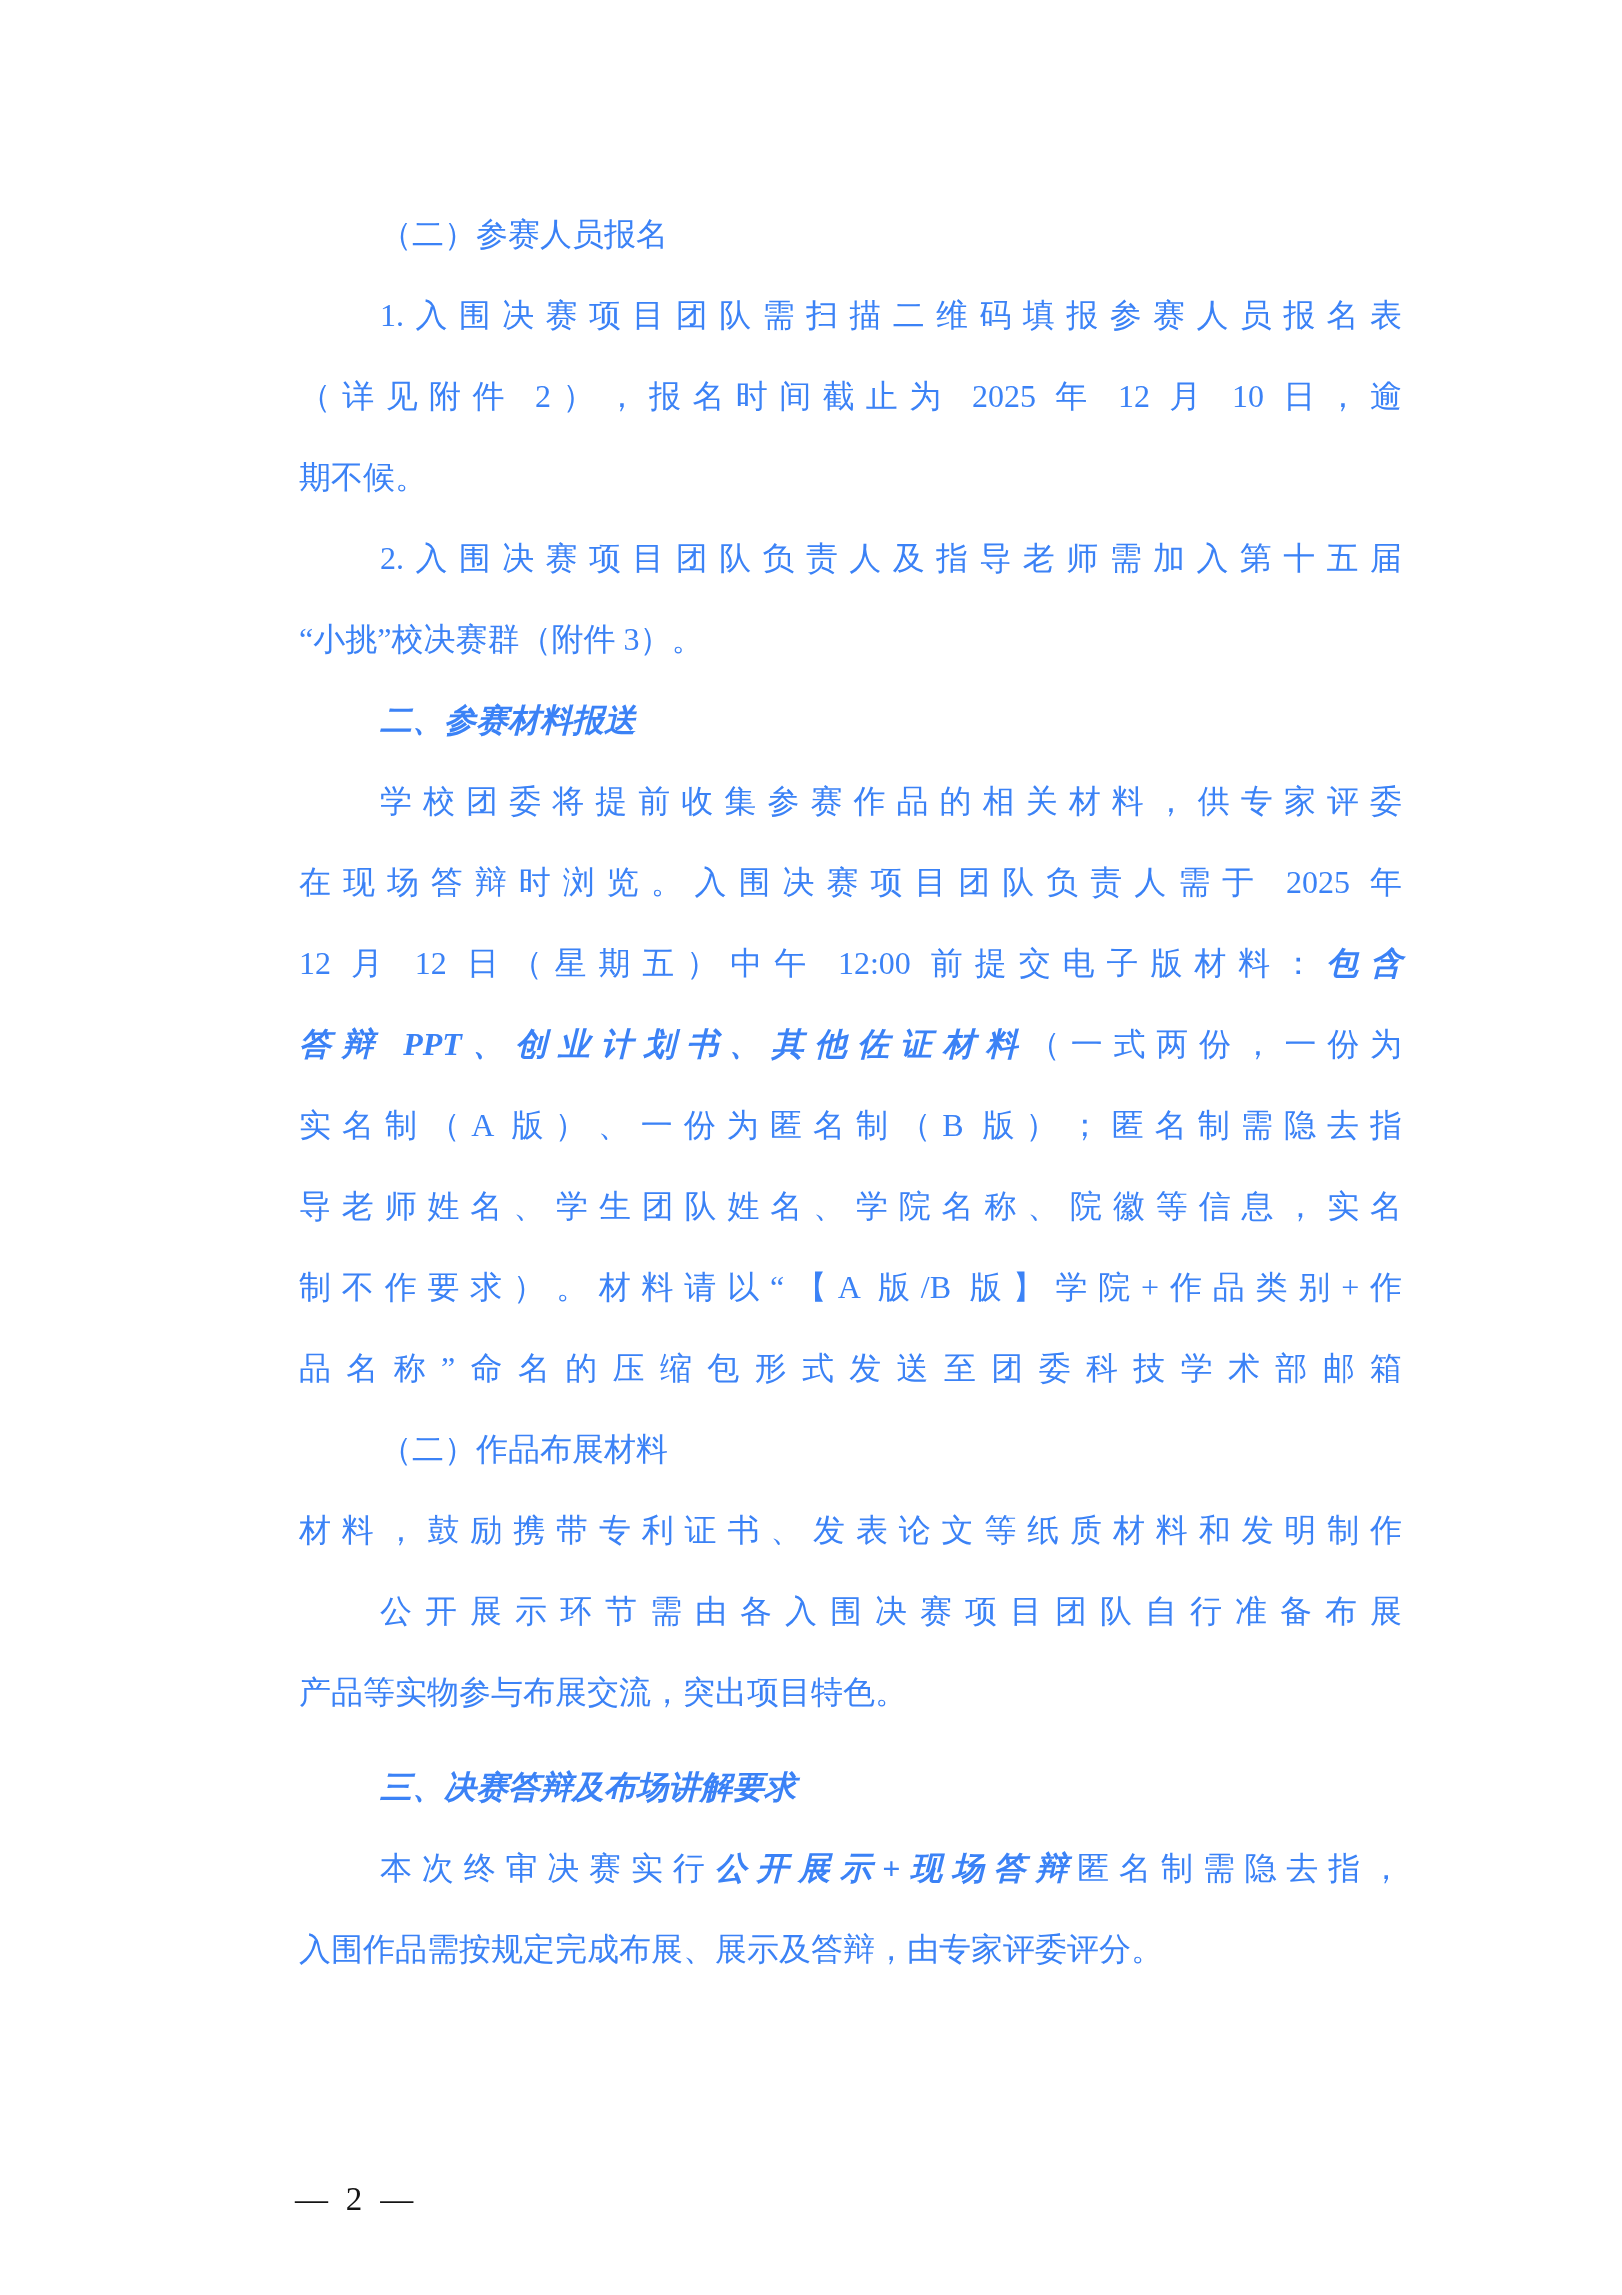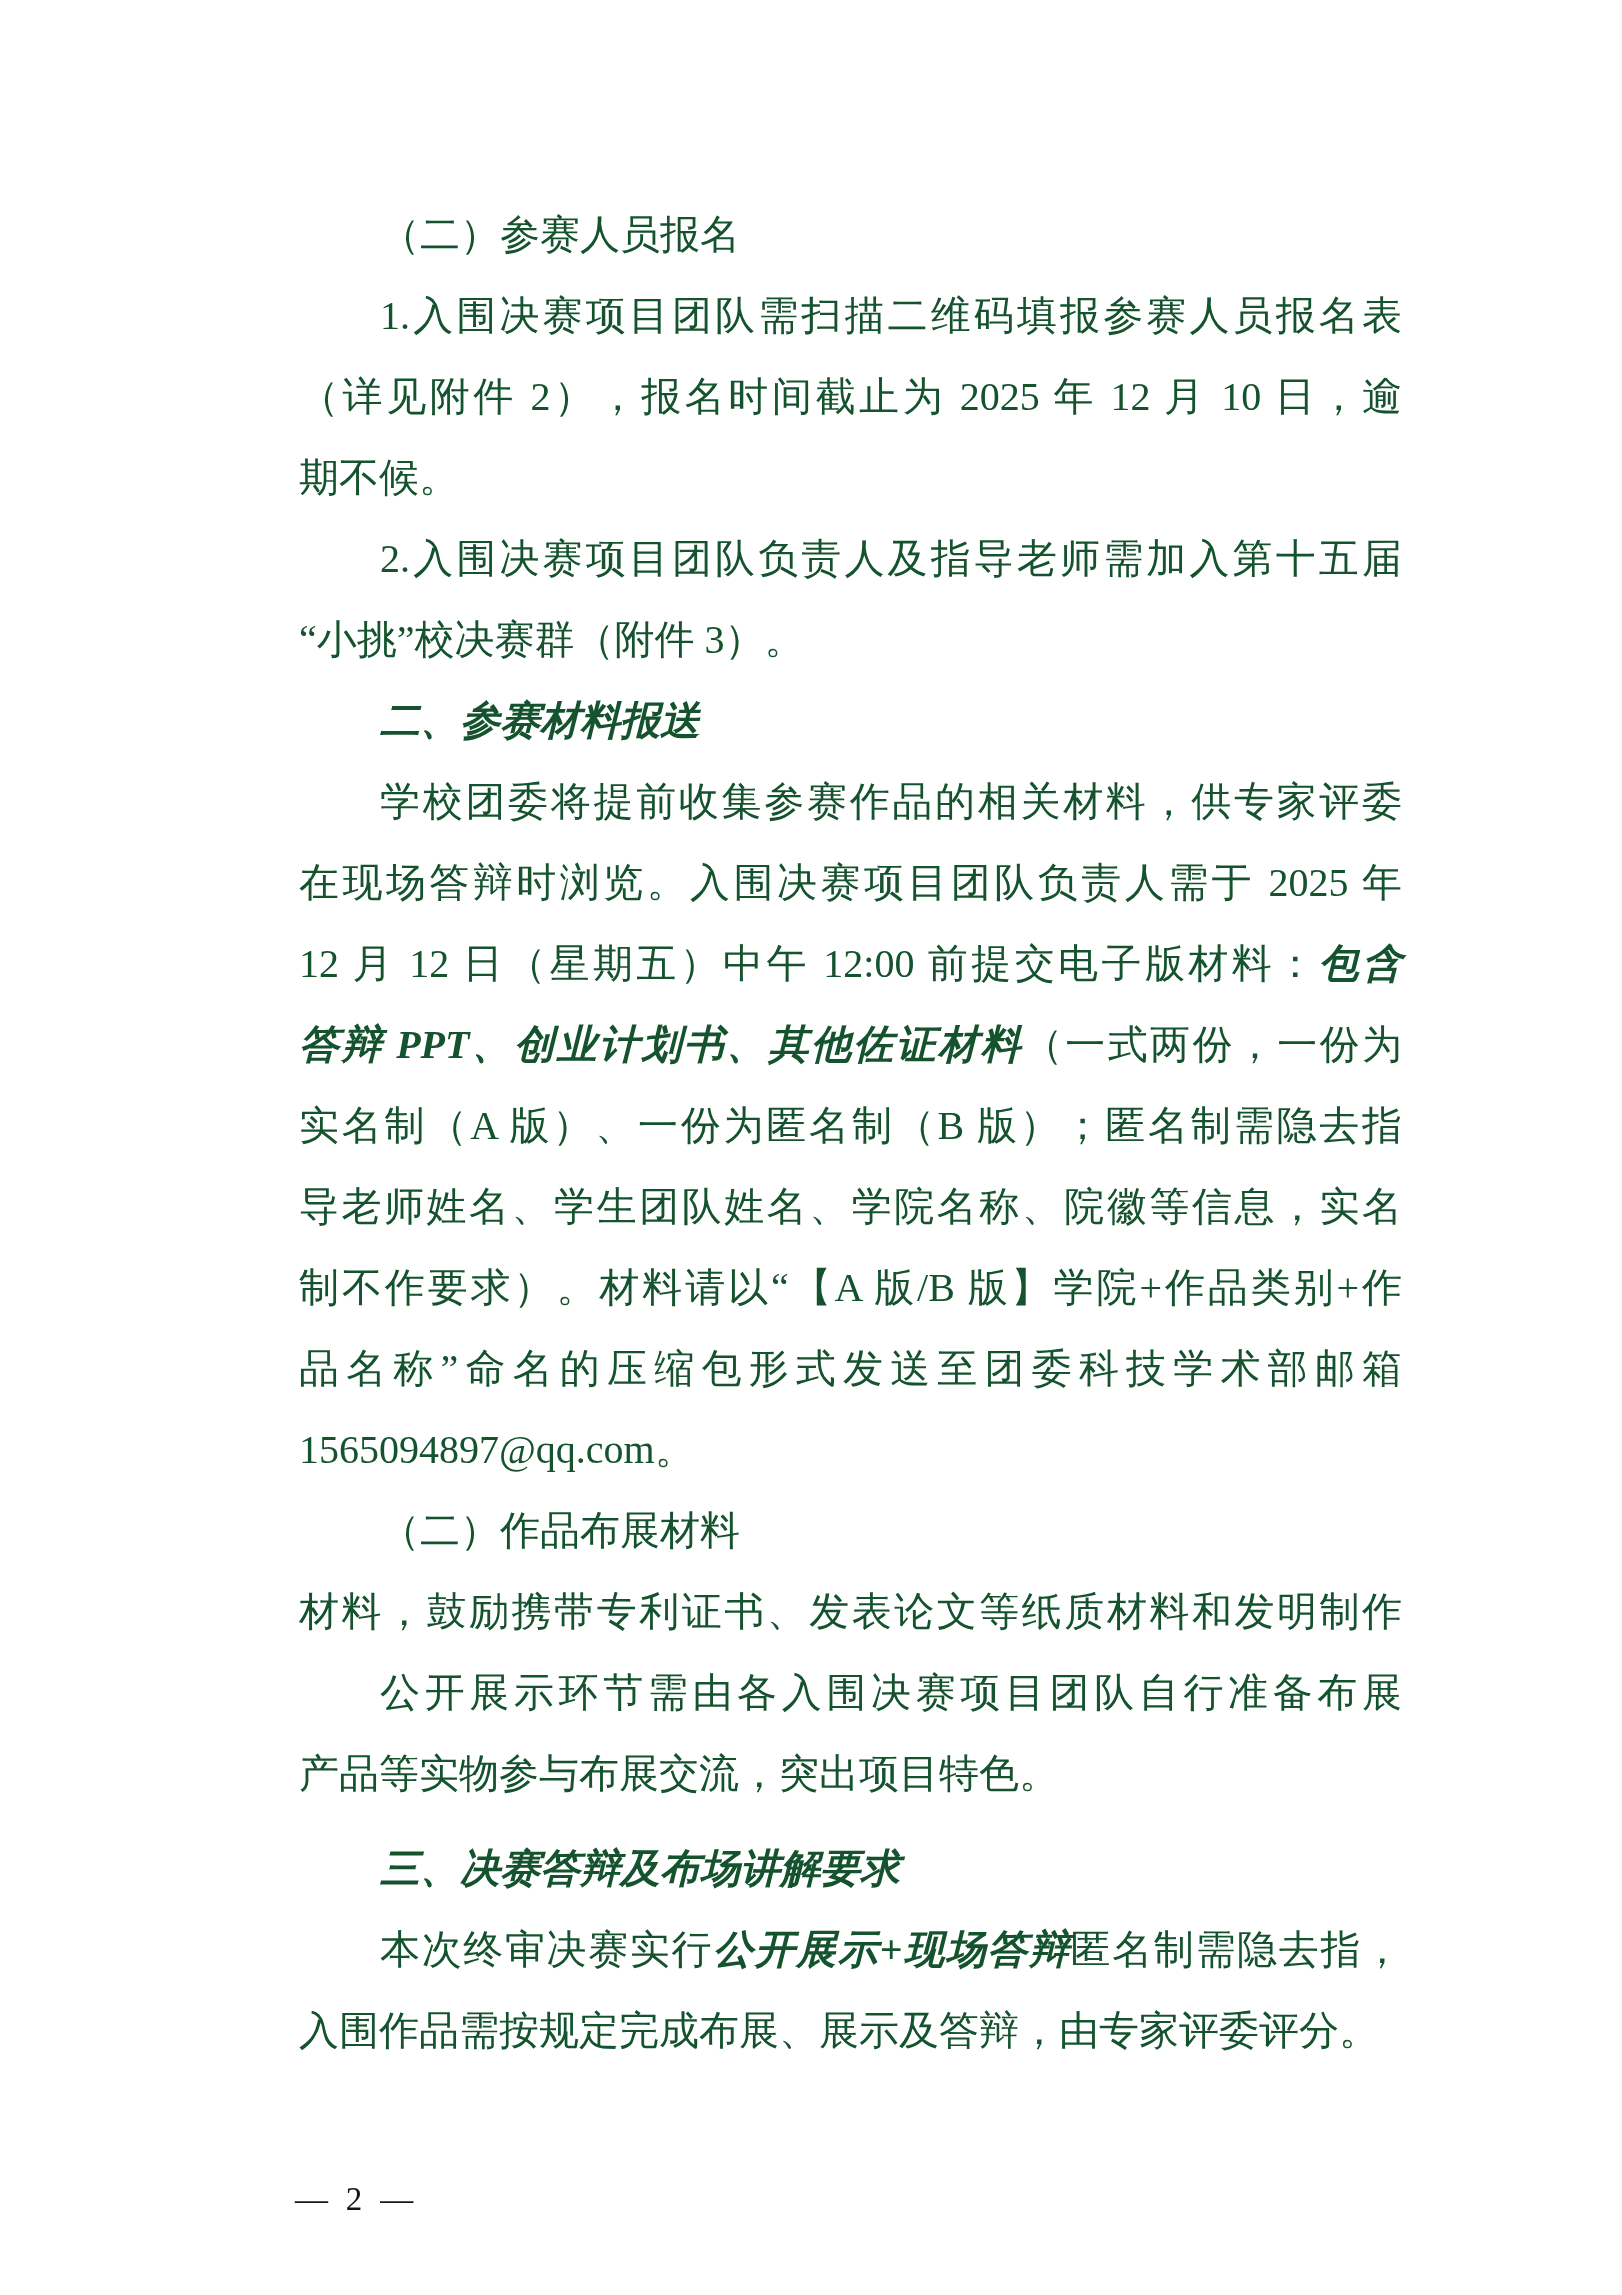--- a/index.html
+++ b/index.html
@@ -12,22 +12,22 @@
   }
   .content{
     position:absolute;
     left:299px;
     top:194px;
     width:1103px;
   }
   .line{
     height:81px;
     line-height:81px;
-    font-size:40px;
-    color:#14532d;
+    font-size:32px;
+    color:#3b82f6;
     font-family:"Liberation Serif","DejaVu Serif",serif;
     text-align:left;
     white-space:normal;
   }
   .line.just{
     text-align:justify;
     text-align-last:justify;
   }
   .line.indent{
     text-indent:81px;
@@ -71,21 +71,20 @@
       <div class="line body"><span>“小挑”校决赛群（附件 3）。</span></div>
       <div class="line hei indent"><span class="seg-bold">二、参赛材料报送</span></div>
       <div class="line body just indent"><span>学校团委将提前收集参赛作品的相关材料，供专家评委</span></div>
       <div class="line body just"><span>在现场答辩时浏览。入围决赛项目团队负责人需于 2025 年</span></div>
       <div class="line body just"><span>12 月 12 日（星期五）中午 12:00 前提交电子版材料：</span><span class="seg-bold">包含</span></div>
       <div class="line body just"><span class="seg-bold">答辩 PPT、创业计划书、其他佐证材料</span><span>（一式两份，一份为</span></div>
       <div class="line body just"><span>实名制（A 版）、一份为匿名制（B 版）；匿名制需隐去指</span></div>
       <div class="line body just"><span>导老师姓名、学生团队姓名、学院名称、院徽等信息，实名</span></div>
       <div class="line body just"><span>制不作要求）。材料请以“【A 版/B 版】学院+作品类别+作</span></div>
       <div class="line body just"><span>品名称”命名的压缩包形式发送至团委科技学术部邮箱</span></div>
-      <div class="line body"><span>1565094897@qq.com。</span></div>
       <div class="line kai indent"><span>（二）作品布展材料</span></div>
       <div class="line body just"><span>材料，鼓励携带专利证书、发表论文等纸质材料和发明制作</span></div>
       <div class="line body just indent"><span>公开展示环节需由各入围决赛项目团队自行准备布展</span></div>
       <div class="line body"><span>产品等实物参与布展交流，突出项目特色。</span></div>
       <div class="line hei indent gap"><span class="seg-bold">三、决赛答辩及布场讲解要求</span></div>
       <div class="line body just indent"><span>本次终审决赛实行</span><span class="seg-bold">公开展示+现场答辩</span><span>匿名制需隐去指，</span></div>
       <div class="line body"><span>入围作品需按规定完成布展、展示及答辩，由专家评委评分。</span></div>
     </div>
   <div class="footer">— 2 —</div>
 </div>

